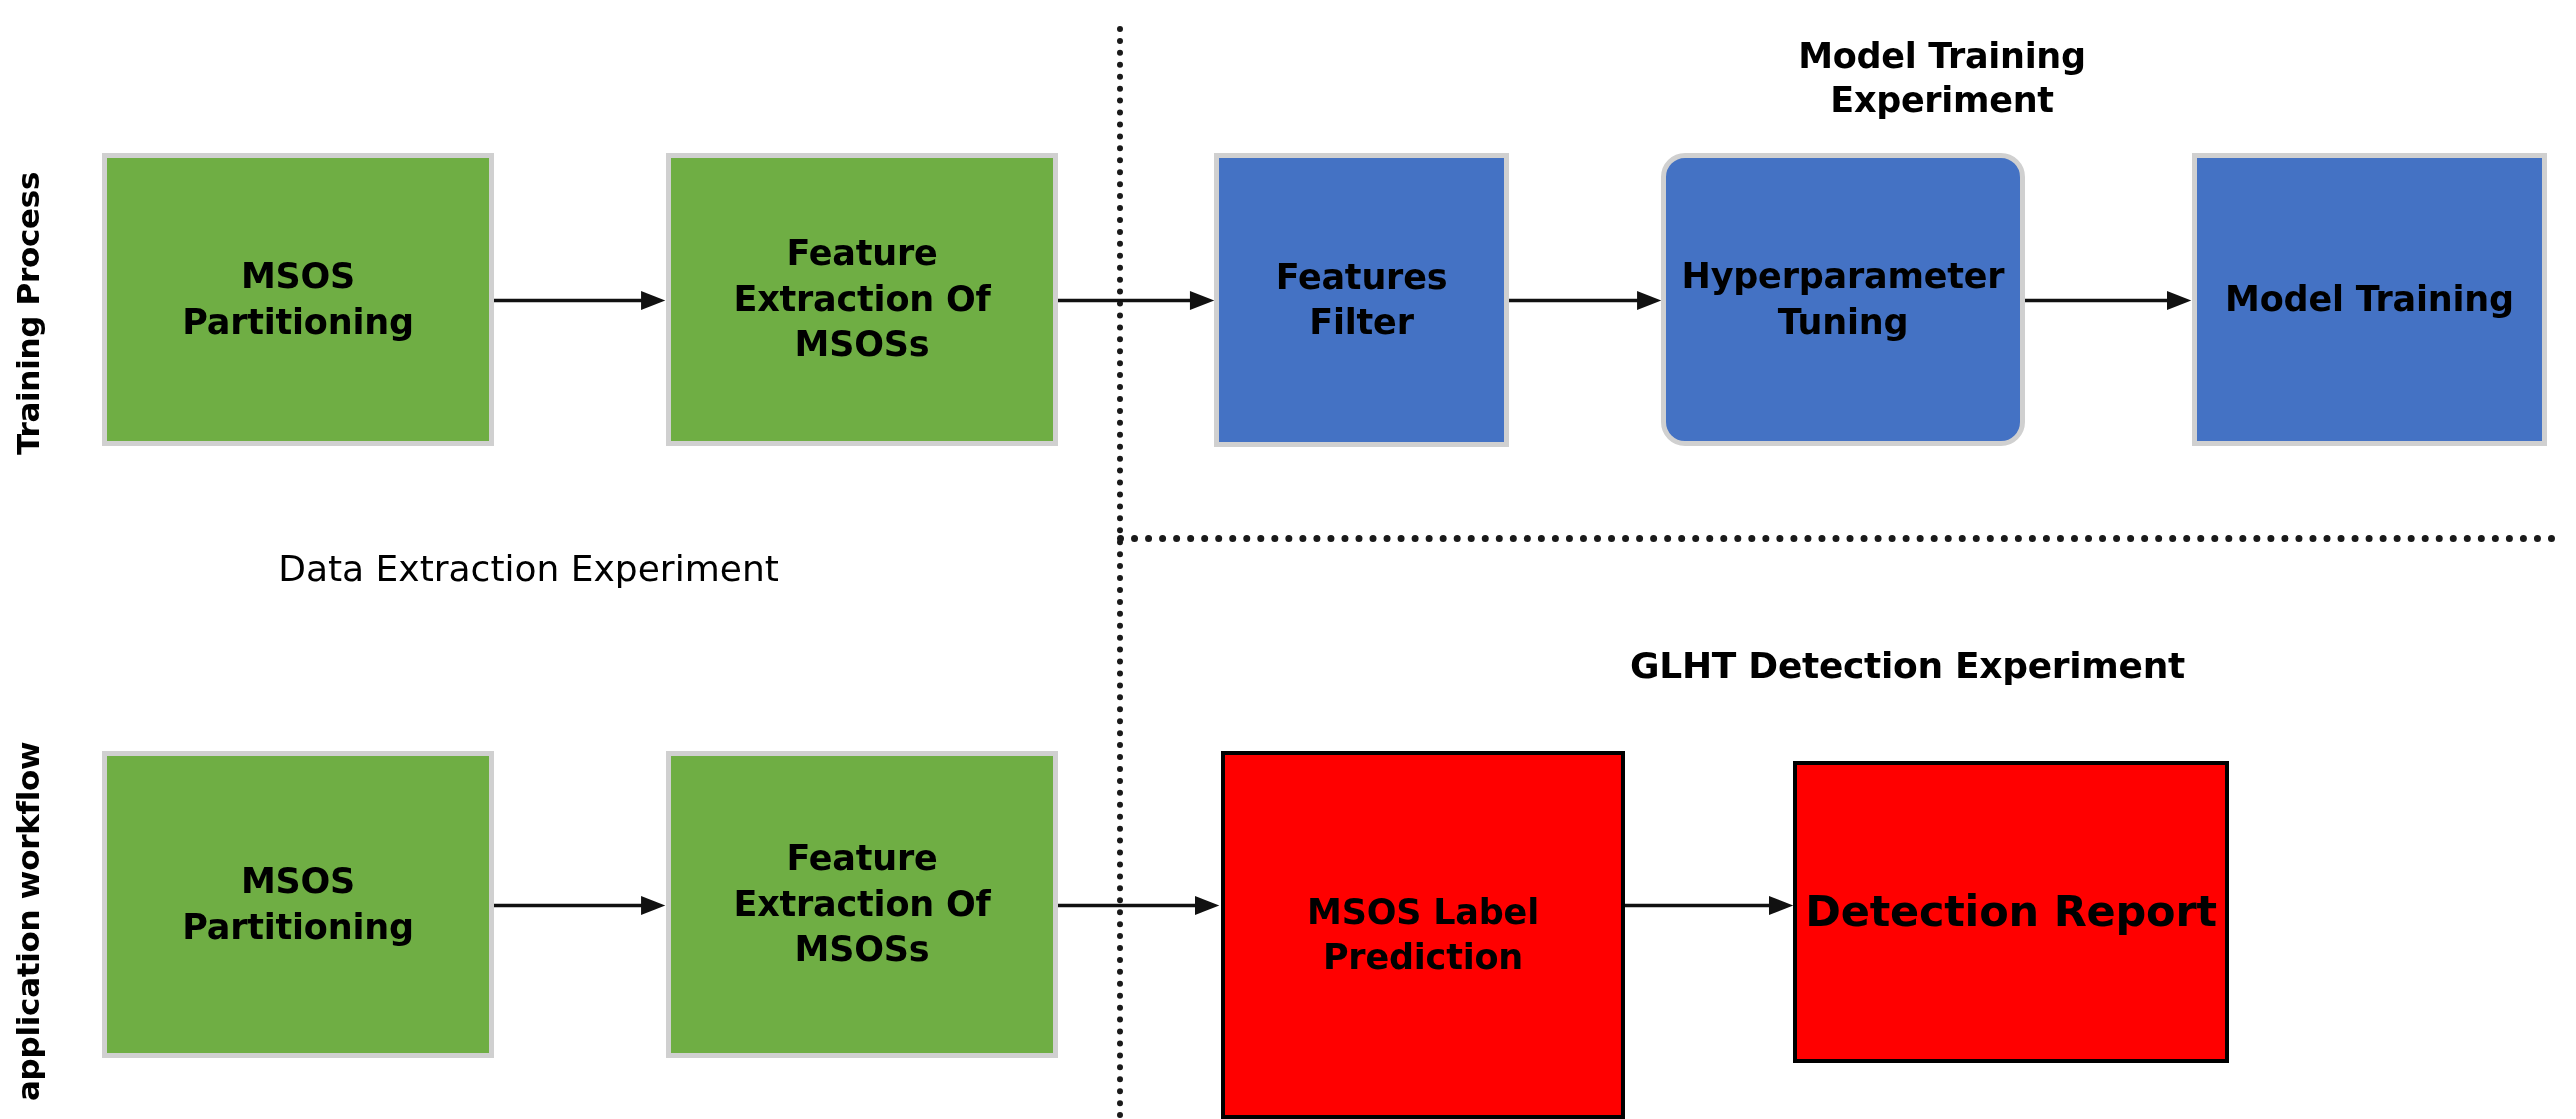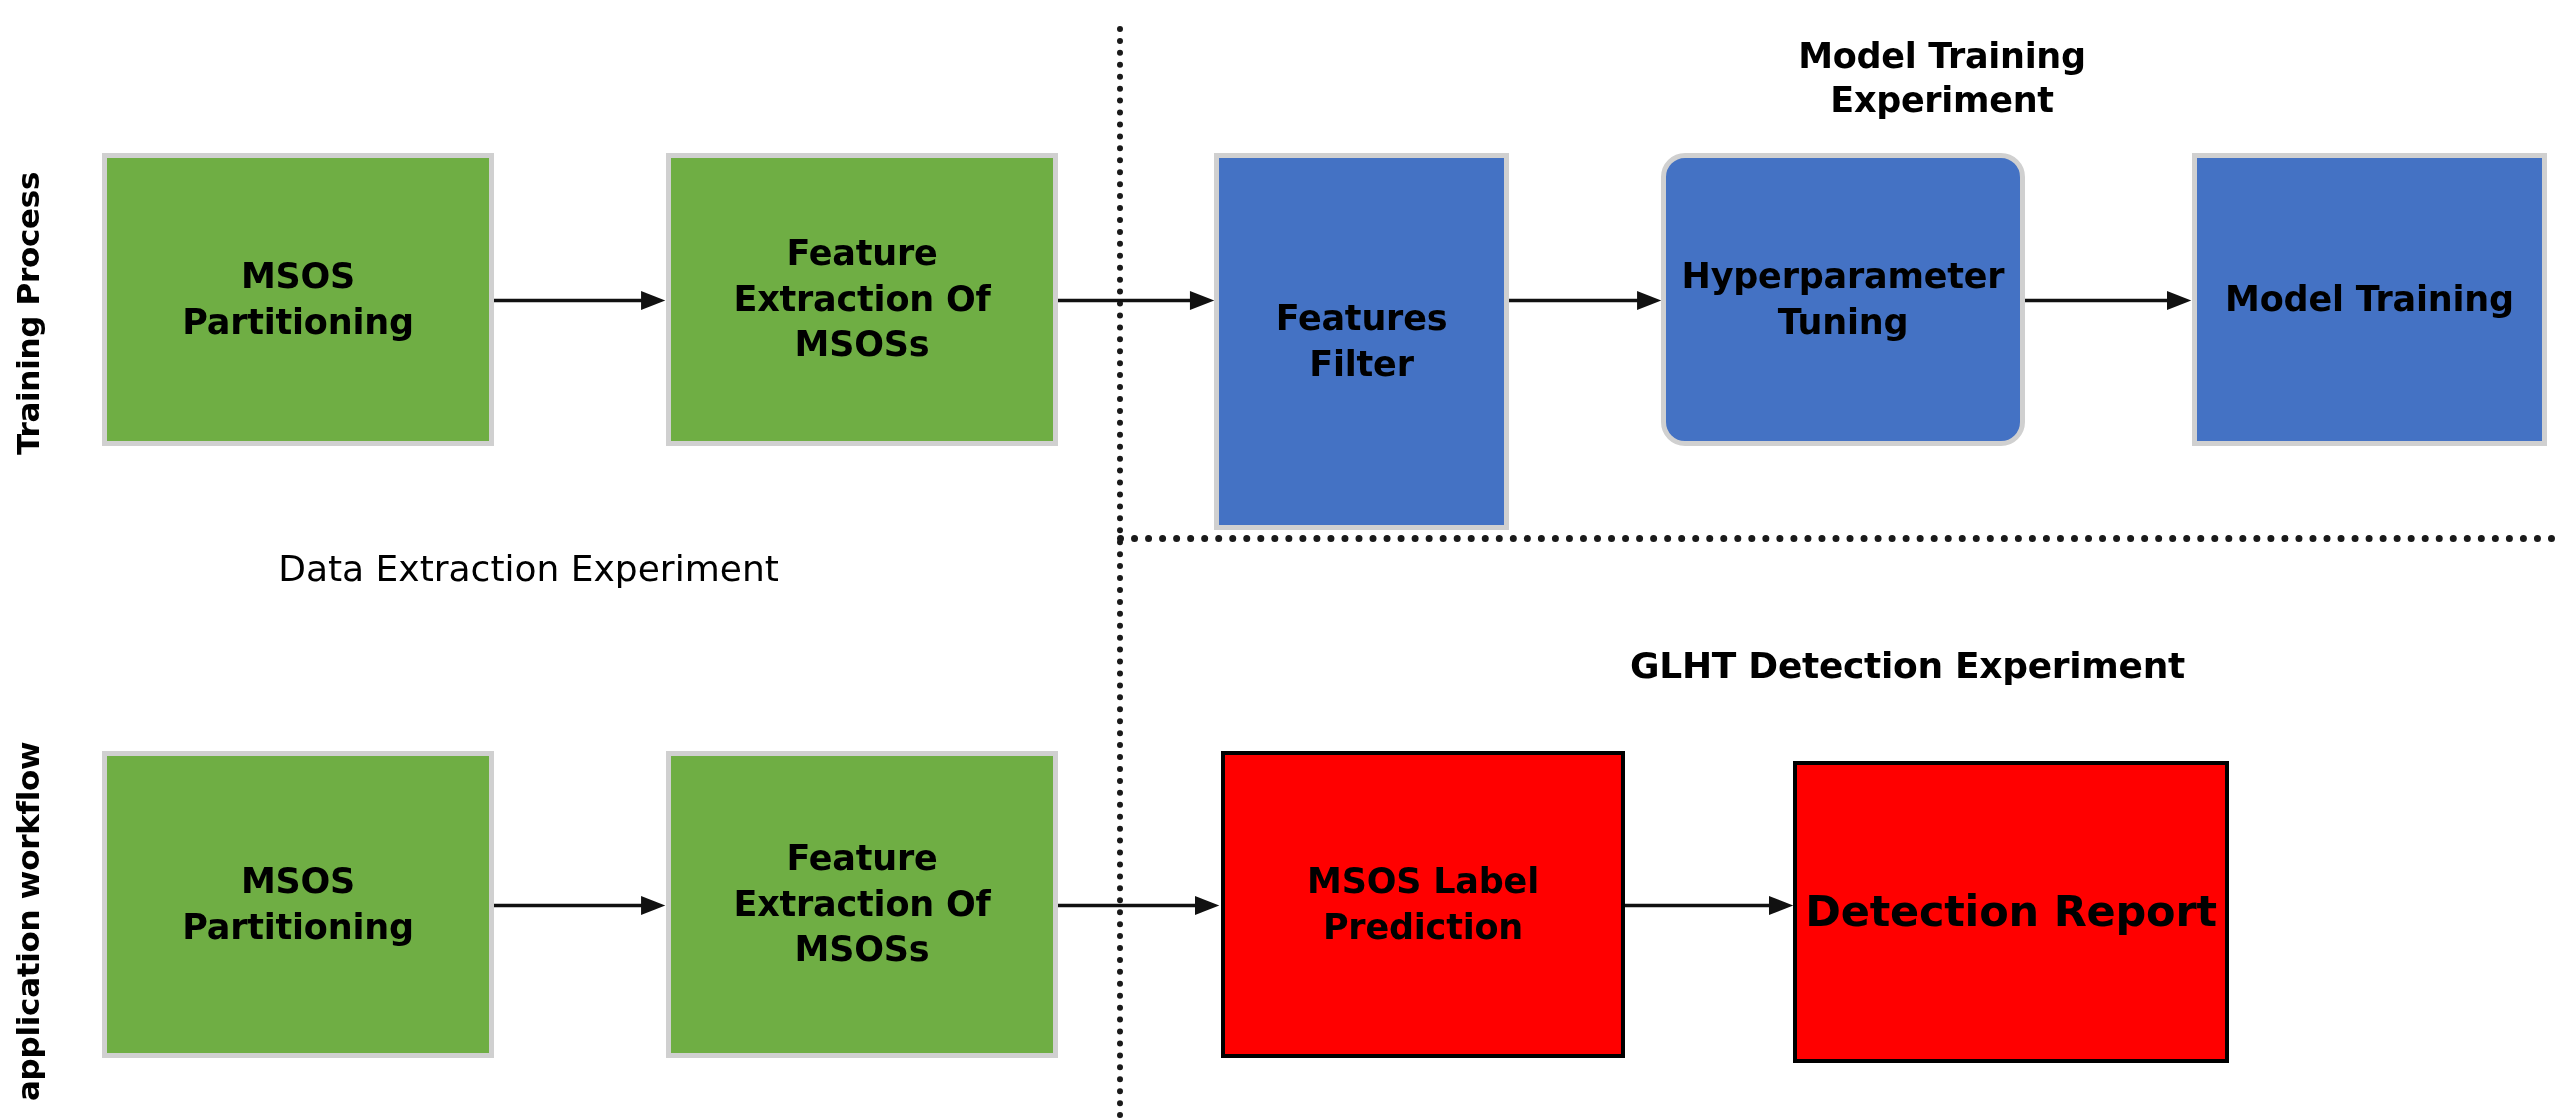--- a/index.html
+++ b/index.html
@@ -133,21 +133,21 @@
 Extraction Of
 MSOSs</div>
 
   <div class="arrow" style="left:1058px; top:290px; width:158px;">
     <svg width="158" height="21" viewBox="0 0 182 24">
       <line x1="0" y1="12" x2="154" y2="12" stroke="#111111" stroke-width="4"></line>
       <polygon points="152,1 180,12 152,23" fill="#111111"></polygon>
     </svg>
   </div>
 
-  <div class="node blue" style="left:1214px; top:153px; width:295px; height:377px; font-size:35px;">Features
+  <div class="node blue" style="left:1214px; top:153px; width:295px; height:294px; font-size:35px;">Features
 Filter</div>
 
   <div class="arrow" style="left:1509px; top:290px; width:154px;">
     <svg width="154" height="21" viewBox="0 0 178 24">
       <line x1="0" y1="12" x2="150" y2="12" stroke="#111111" stroke-width="4"></line>
       <polygon points="148,1 176,12 148,23" fill="#111111"></polygon>
     </svg>
   </div>
 
   <div class="node blue" style="left:1661px; top:153px; width:364px; height:293px; font-size:35px;border-radius:24px;">Hyperparameter
@@ -176,21 +176,21 @@
 Extraction Of
 MSOSs</div>
 
   <div class="arrow" style="left:1058px; top:895px; width:163px;">
     <svg width="163" height="21" viewBox="0 0 188 24">
       <line x1="0" y1="12" x2="160" y2="12" stroke="#111111" stroke-width="4"></line>
       <polygon points="158,1 186,12 158,23" fill="#111111"></polygon>
     </svg>
   </div>
 
-  <div class="node red" style="left:1221px; top:751px; width:404px; height:307px; font-size:35px;">MSOS Label
+  <div class="node red" style="left:1221px; top:751px; width:404px; height:368px; font-size:35px;">MSOS Label
 Prediction</div>
 
   <div class="arrow" style="left:1625px; top:895px; width:170px;">
     <svg width="170" height="21" viewBox="0 0 196 24">
       <line x1="0" y1="12" x2="168" y2="12" stroke="#111111" stroke-width="4"></line>
       <polygon points="166,1 194,12 166,23" fill="#111111"></polygon>
     </svg>
   </div>
 
   <div class="node red" style="left:1793px; top:761px; width:436px; height:302px; font-size:43px;">Detection Report</div>

